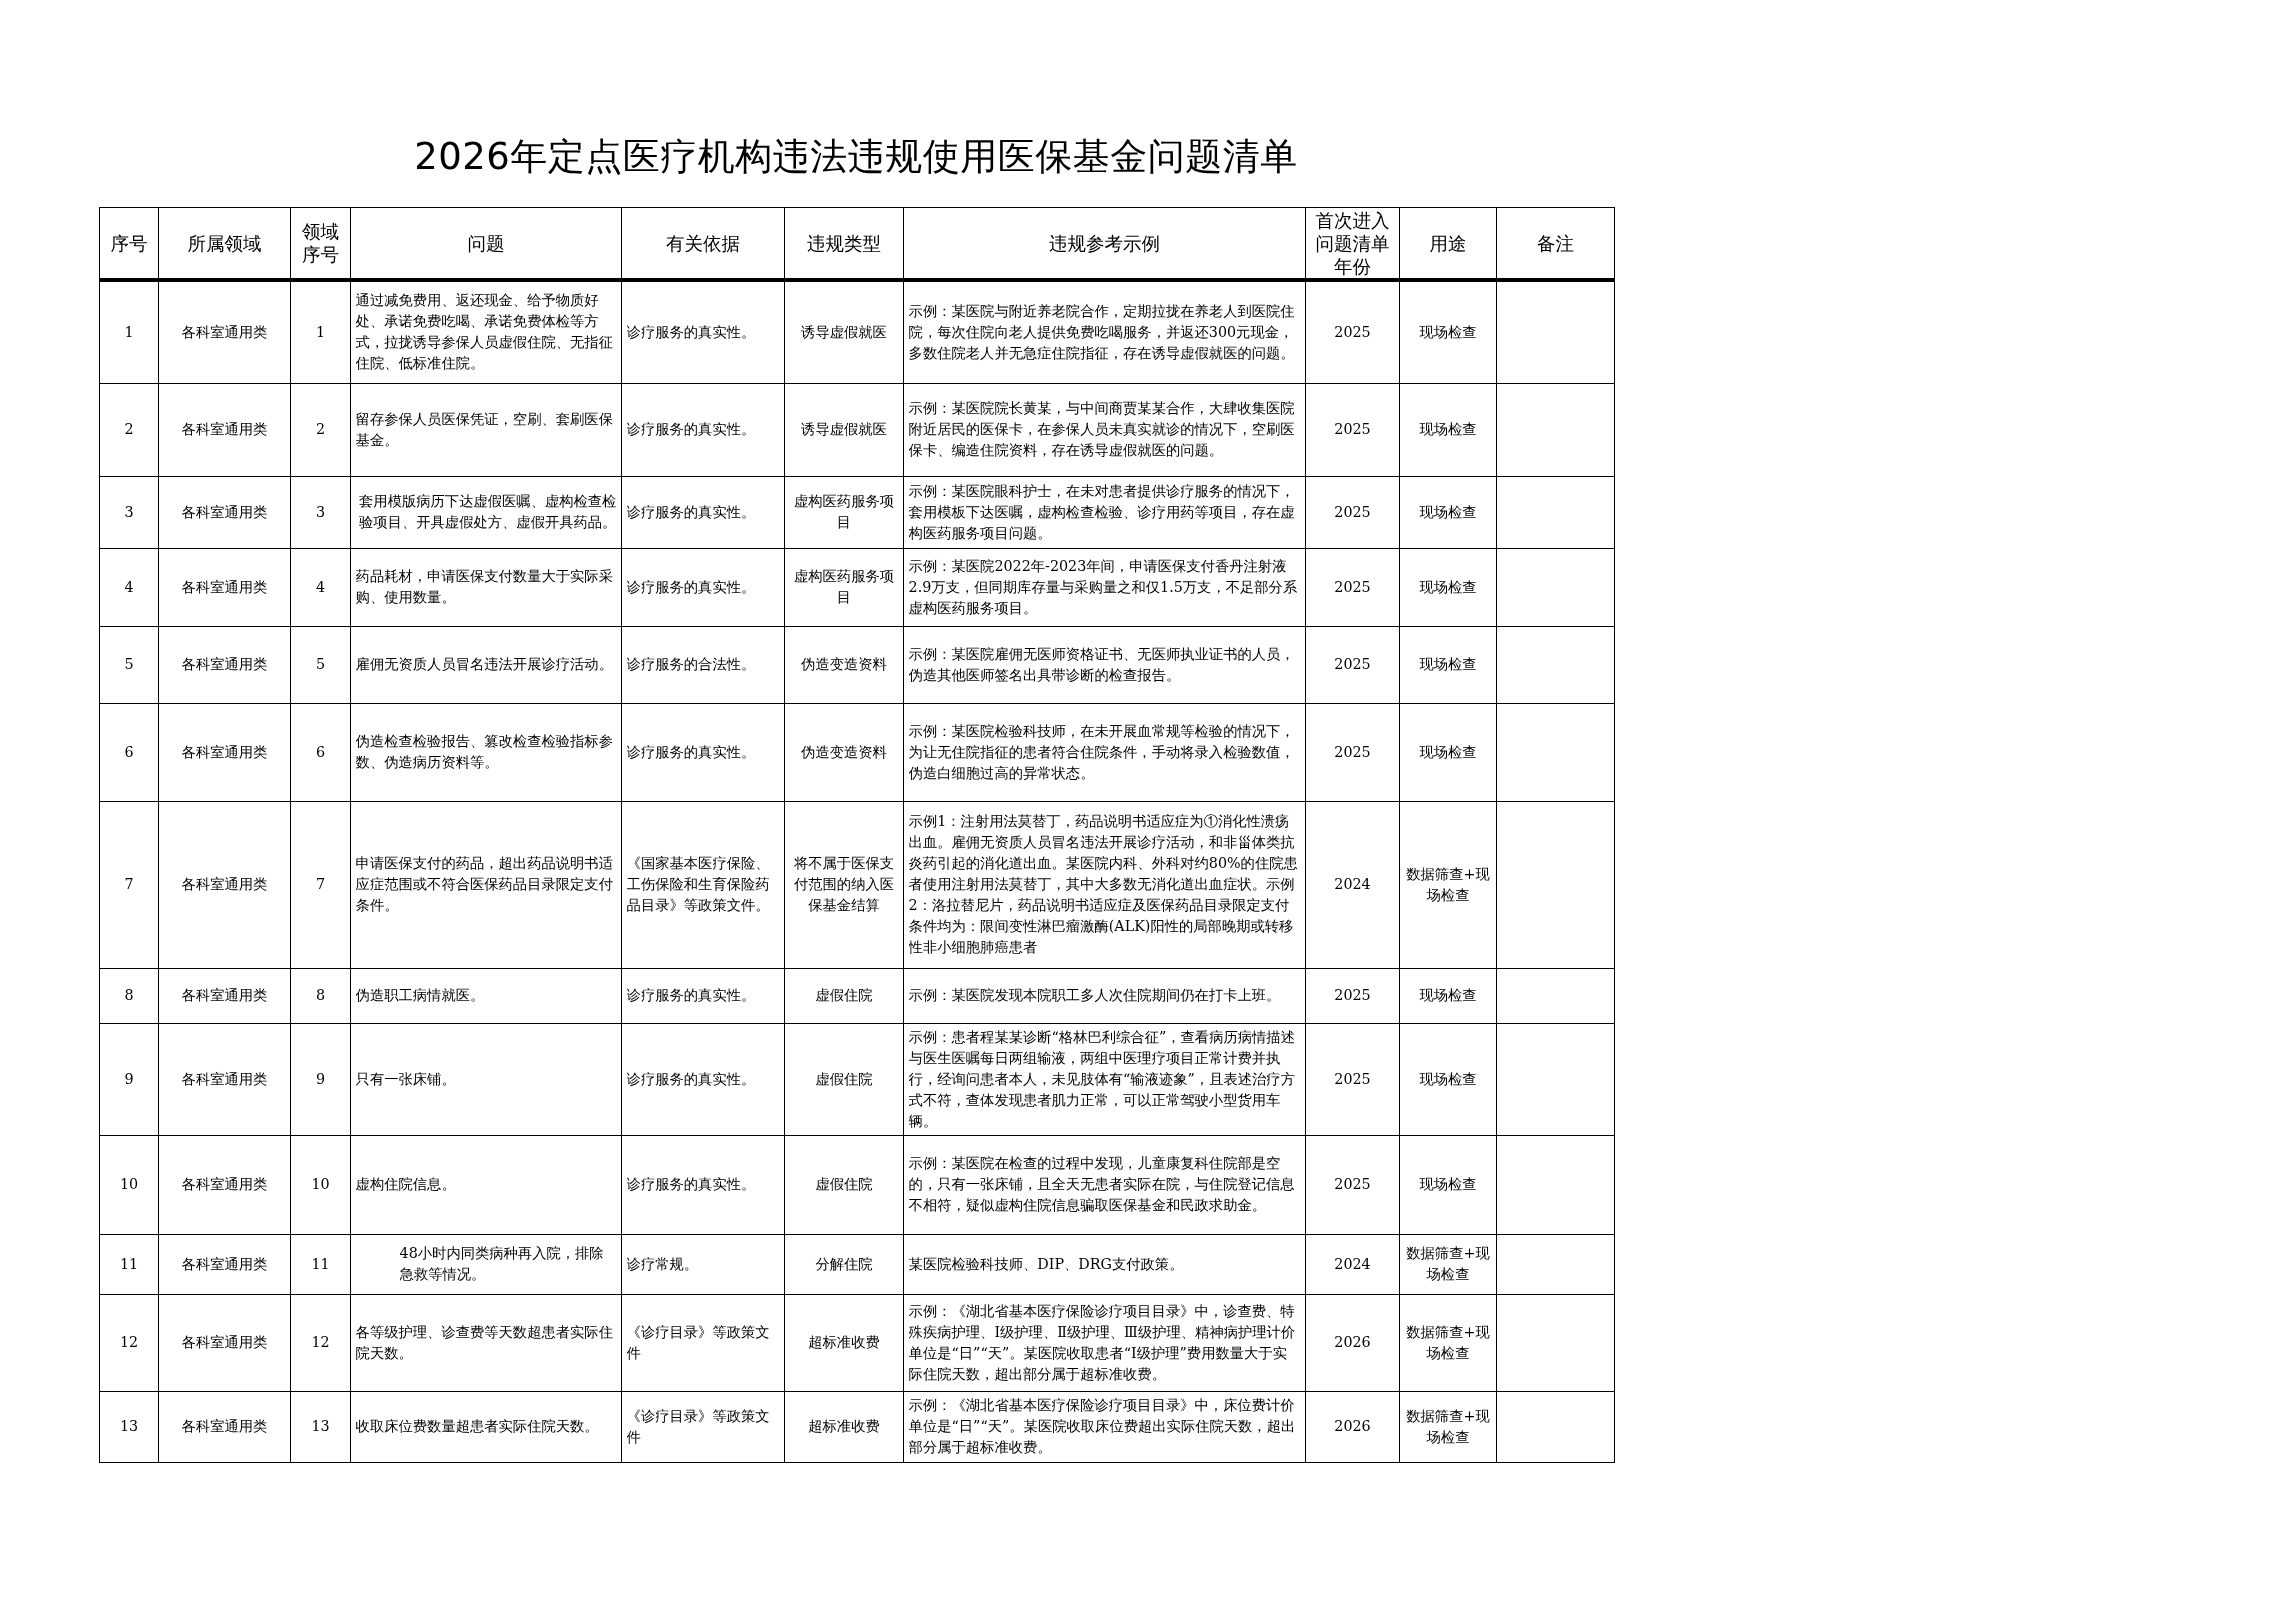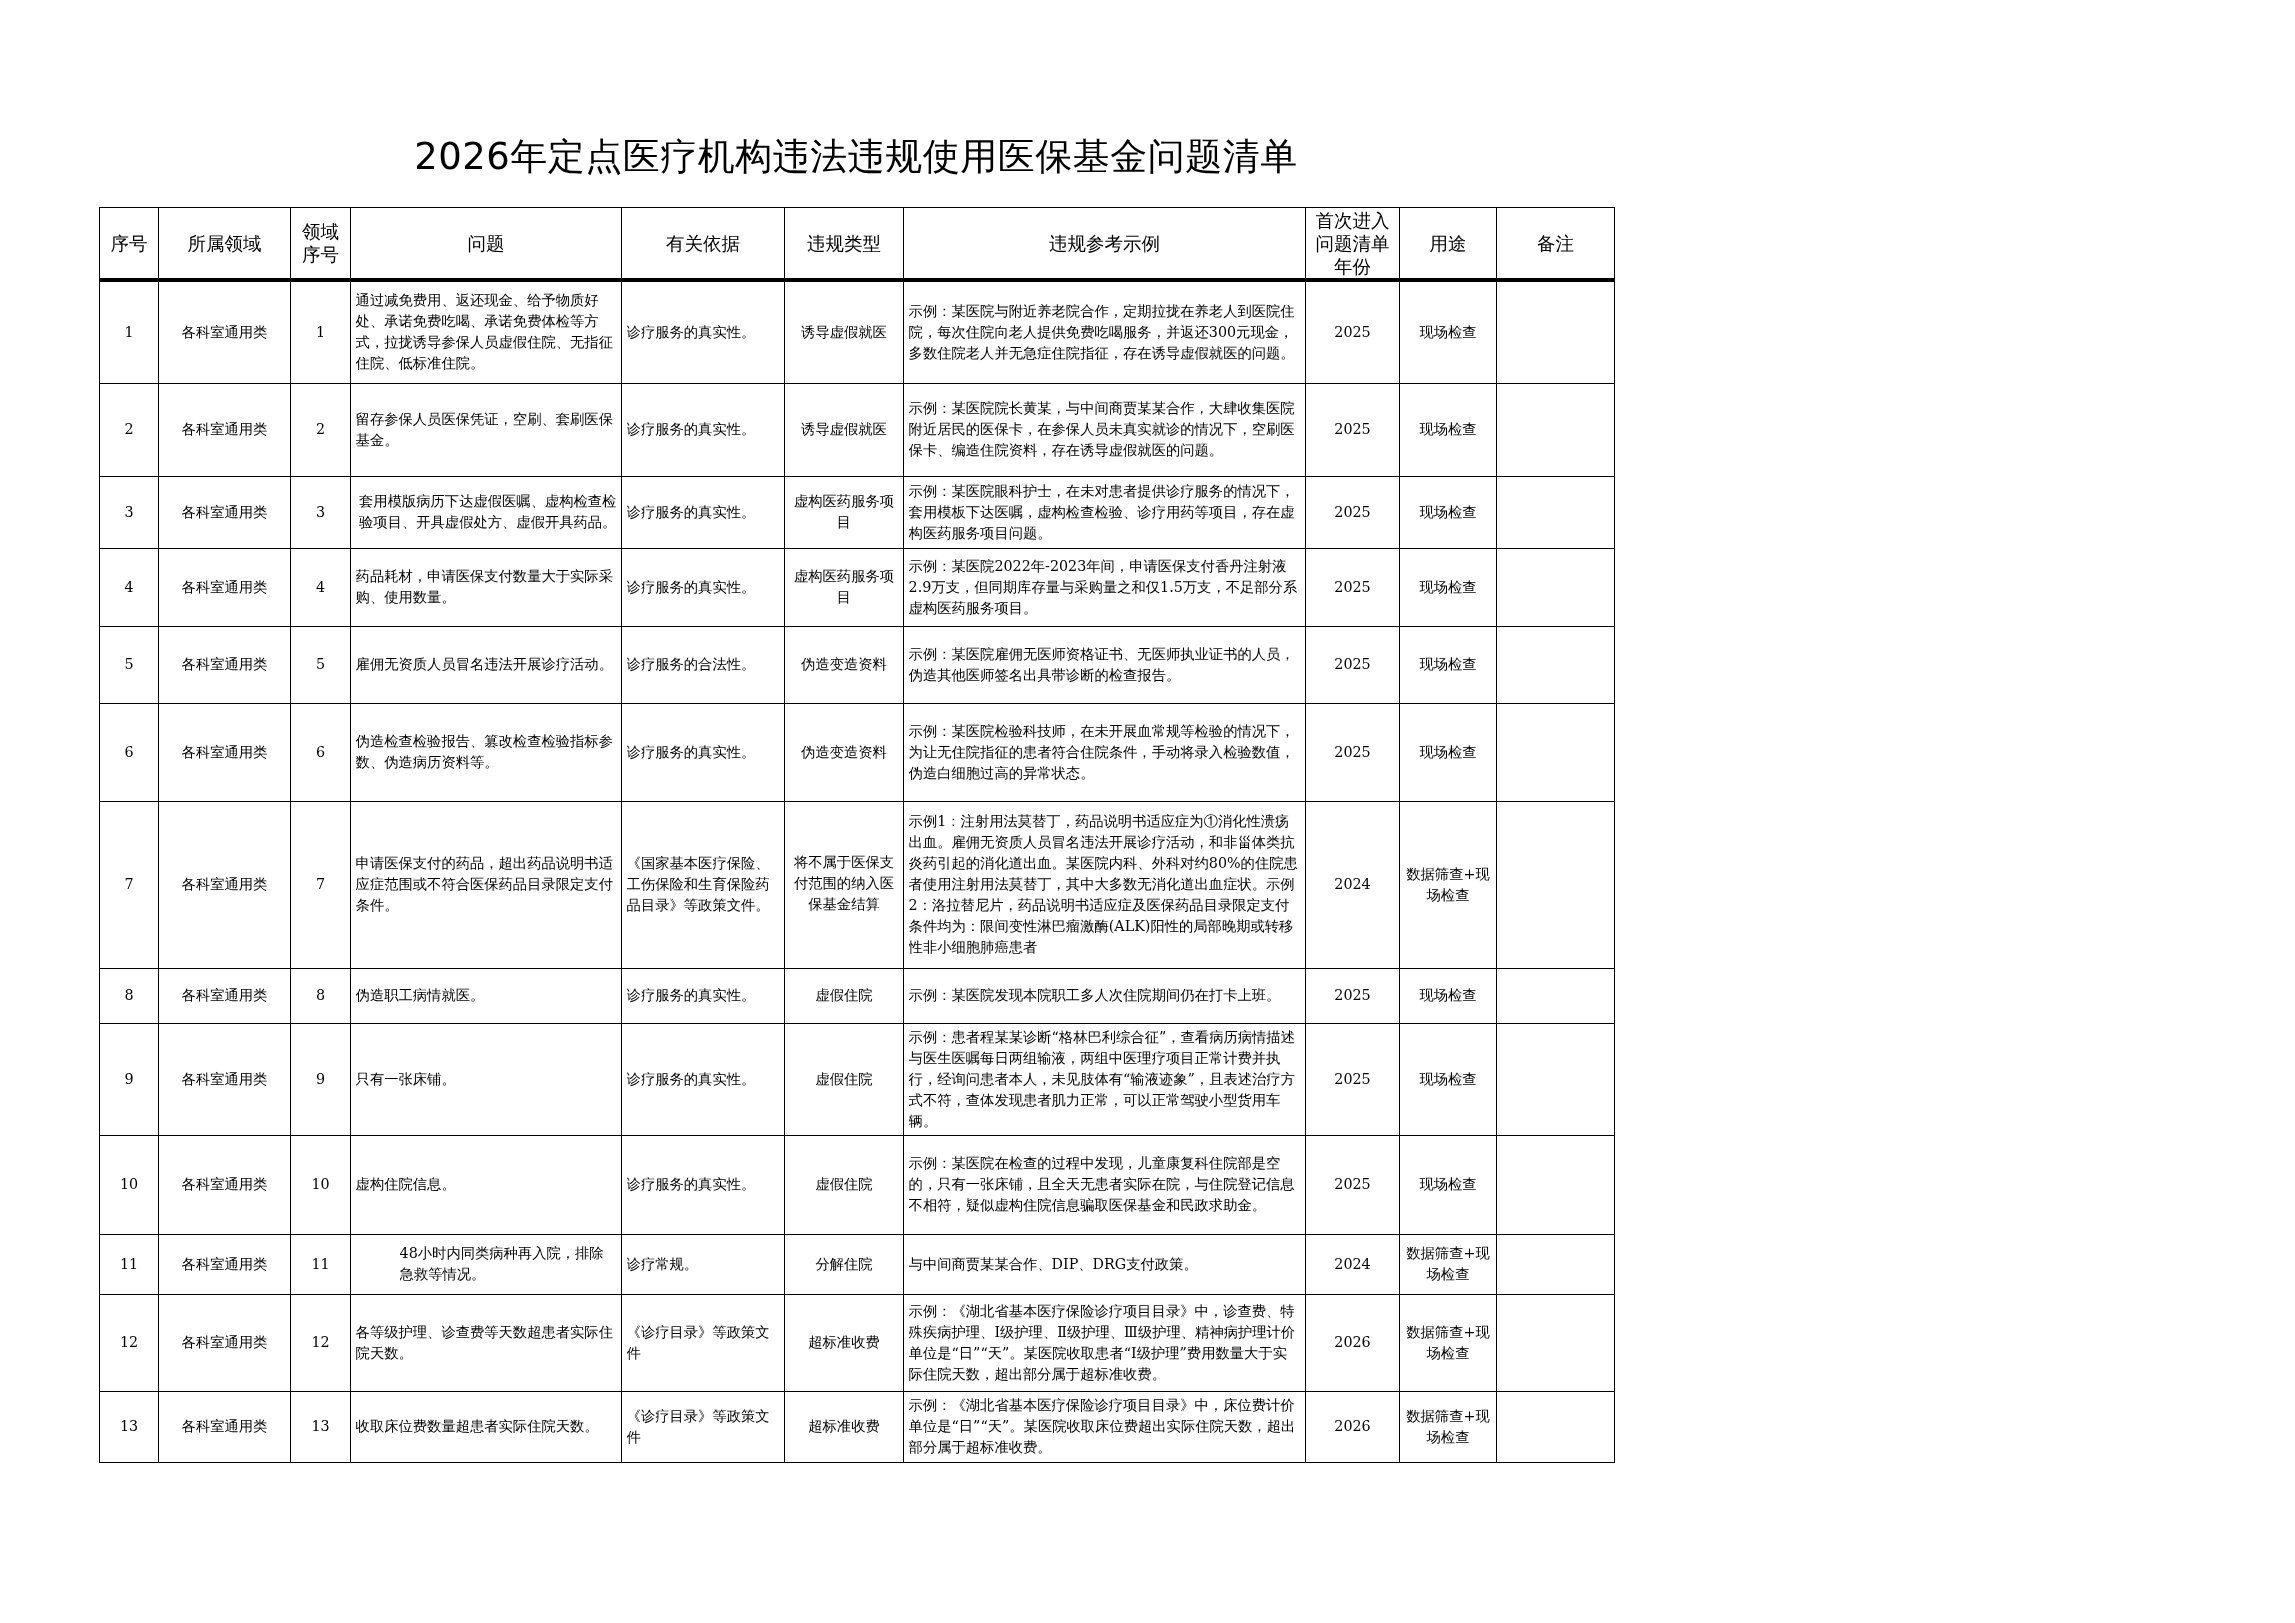--- a/index.html
+++ b/index.html
@@ -255,21 +255,21 @@
         <td class="c">
           <div class="clipbox" style="max-height: 163px;">7</div>
         </td>
         <td class="l">
           <div class="clipbox" style="max-height: 163px;">申请医保支付的药品，超出药品说明书适应症范围或不符合医保药品目录限定支付条件。</div>
         </td>
         <td class="l">
           <div class="clipbox" style="max-height: 163px;">《国家基本医疗保险、工伤保险和生育保险药品目录》等政策文件。</div>
         </td>
         <td class="c">
-          <div class="clipbox" style="max-height: 163px; font-family: Liberation Mono, monospace;">将不属于医保支付范围的纳入医保基金结算</div>
+          <div class="clipbox" style="max-height: 163px;">将不属于医保支付范围的纳入医保基金结算</div>
         </td>
         <td class="l">
           <div class="clipbox" style="max-height: 163px;">示例1：注射用法莫替丁，药品说明书适应症为①消化性溃疡出血。雇佣无资质人员冒名违法开展诊疗活动，和非甾体类抗炎药引起的消化道出血。某医院内科、外科对约80%的住院患者使用注射用法莫替丁，其中大多数无消化道出血症状。示例2：洛拉替尼片，药品说明书适应症及医保药品目录限定支付条件均为：限间变性淋巴瘤激酶(ALK)阳性的局部晚期或转移性非小细胞肺癌患者</div>
         </td>
         <td class="c">
           <div class="clipbox" style="max-height: 163px;">2024</div>
         </td>
         <td class="c">
           <div class="clipbox" style="max-height: 163px;">数据筛查+现场检查</div>
         </td>
@@ -386,21 +386,21 @@
         <td class="l">
           <div class="clipbox" style="max-height: 56px; margin-left: 44px;">48小时内同类病种再入院，排除急救等情况。</div>
         </td>
         <td class="l">
           <div class="clipbox" style="max-height: 56px;">诊疗常规。</div>
         </td>
         <td class="c">
           <div class="clipbox" style="max-height: 56px;">分解住院</div>
         </td>
         <td class="l">
-          <div class="clipbox" style="max-height: 56px;">与中间商贾某某合作、DIP、DRG支付政策。</div>
+          <div class="clipbox" style="max-height: 56px;">某医院检验科技师、DIP、DRG支付政策。</div>
         </td>
         <td class="c">
           <div class="clipbox" style="max-height: 56px;">2024</div>
         </td>
         <td class="c">
           <div class="clipbox" style="max-height: 56px;">数据筛查+现场检查</div>
         </td>
         <td class="c">
           <div class="clipbox" style="max-height: 56px;"></div>
         </td>

